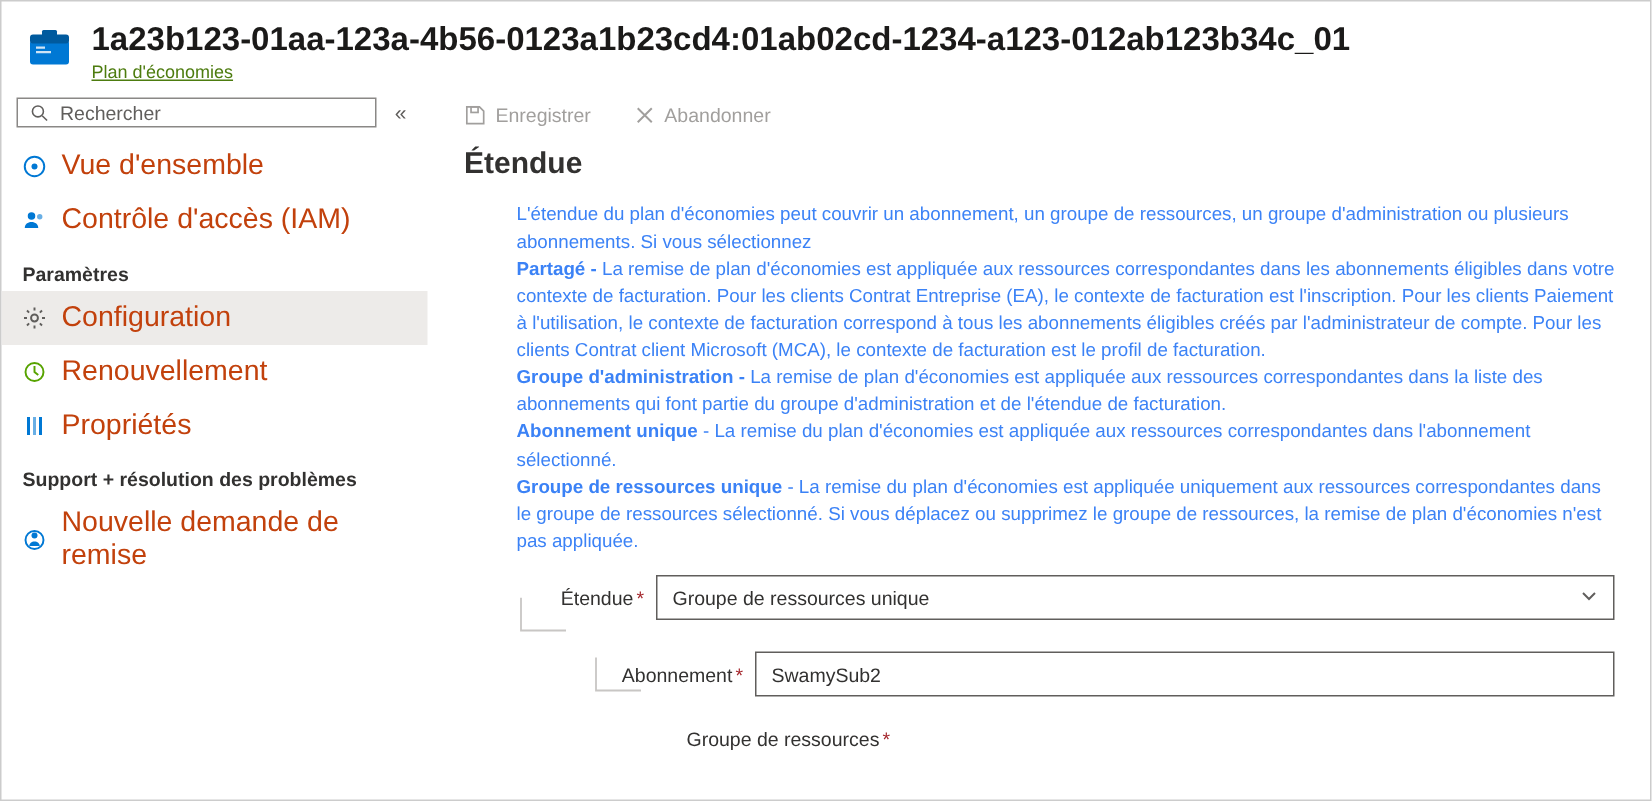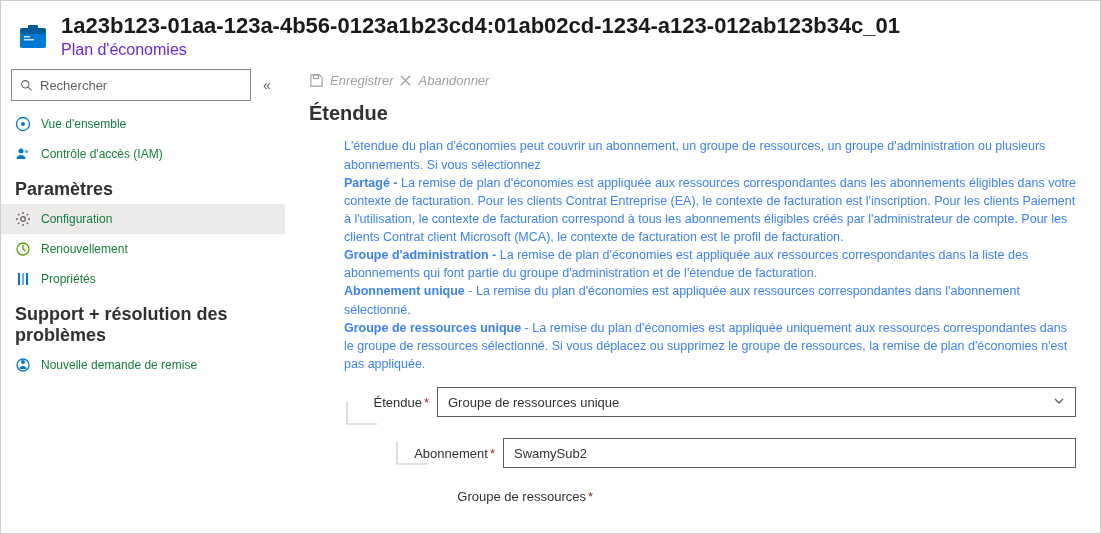--- a/index.html
+++ b/index.html
@@ -8,42 +8,43 @@
     font-size: 13px;
     color: #323130;
     background: #fff;
     width: 1101px;
     height: 534px;
     overflow: hidden;
     border: 1px solid #ccc;
   }
   .header {
     display: flex;
-    align-items: center;
+    align-items: flex-start;
     padding: 12px 16px 6px 16px;
     gap: 12px;
   }
   .header-icon {
     width: 32px;
     height: 32px;
     flex-shrink: 0;
     margin-top: 4px;
   }
   .header-text h1 {
     font-size: 22px;
     font-weight: 600;
     color: #1b1a19;
     line-height: 1.2;
     white-space: nowrap;
     overflow: hidden;
   }
   .header-text .subtitle {
-    font-size: 16px;
-    color: #6d28d9;
+    font-size: 12px;
+    color: #4d7c0f;
     margin-top: 2px;
+    text-decoration: underline;
   }
   .body {
     display: flex;
     height: calc(100% - 62px);
   }
   .sidebar {
     width: 284px;
     flex-shrink: 0;
     border-right: none;
     padding: 4px 0 0 0;
@@ -52,21 +53,21 @@
     display: flex;
     align-items: center;
     padding: 0 8px 8px 10px;
     gap: 6px;
   }
   .searchbox {
     flex: 1;
     display: flex;
     align-items: center;
     border: 1px solid #8a8886;
-    height: 32px;
+    height: 20px;
     padding: 0 6px;
     gap: 6px;
     background: #fff;
   }
   .searchbox input {
     border: none;
     outline: none;
     flex: 1;
     font-size: 13px;
     font-family: inherit;
@@ -83,48 +84,47 @@
     cursor: pointer;
     color: #605e5c;
     font-size: 14px;
   }
   .nav-item {
     display: flex;
     align-items: center;
     gap: 10px;
     padding: 7px 10px 7px 14px;
     cursor: pointer;
-    font-size: 12px;
-    color: #15803d;
+    font-size: 19px;
+    color: #c2410c;
   }
   .nav-item.selected { background: #edebe9; }
   .nav-icon {
     width: 16px;
     height: 16px;
     flex-shrink: 0;
     display: flex;
     align-items: center;
     justify-content: center;
   }
   .nav-section {
     padding: 10px 14px 4px 14px;
-    font-size: 18px;
+    font-size: 13px;
     font-weight: 600;
     color: #323130;
   }
   .main {
     flex: 1;
     padding: 8px 24px 16px 24px;
     overflow-y: auto;
   }
   .toolbar {
     display: flex;
-    gap: 4px;
+    gap: 28px;
     padding-bottom: 14px;
-    font-style: italic;
   }
   .tool-btn {
     display: flex;
     align-items: center;
     gap: 6px;
     color: #a19f9d;
     font-size: 13px;
     cursor: pointer;
   }
   .tool-btn svg { width: 15px; height: 15px; }

